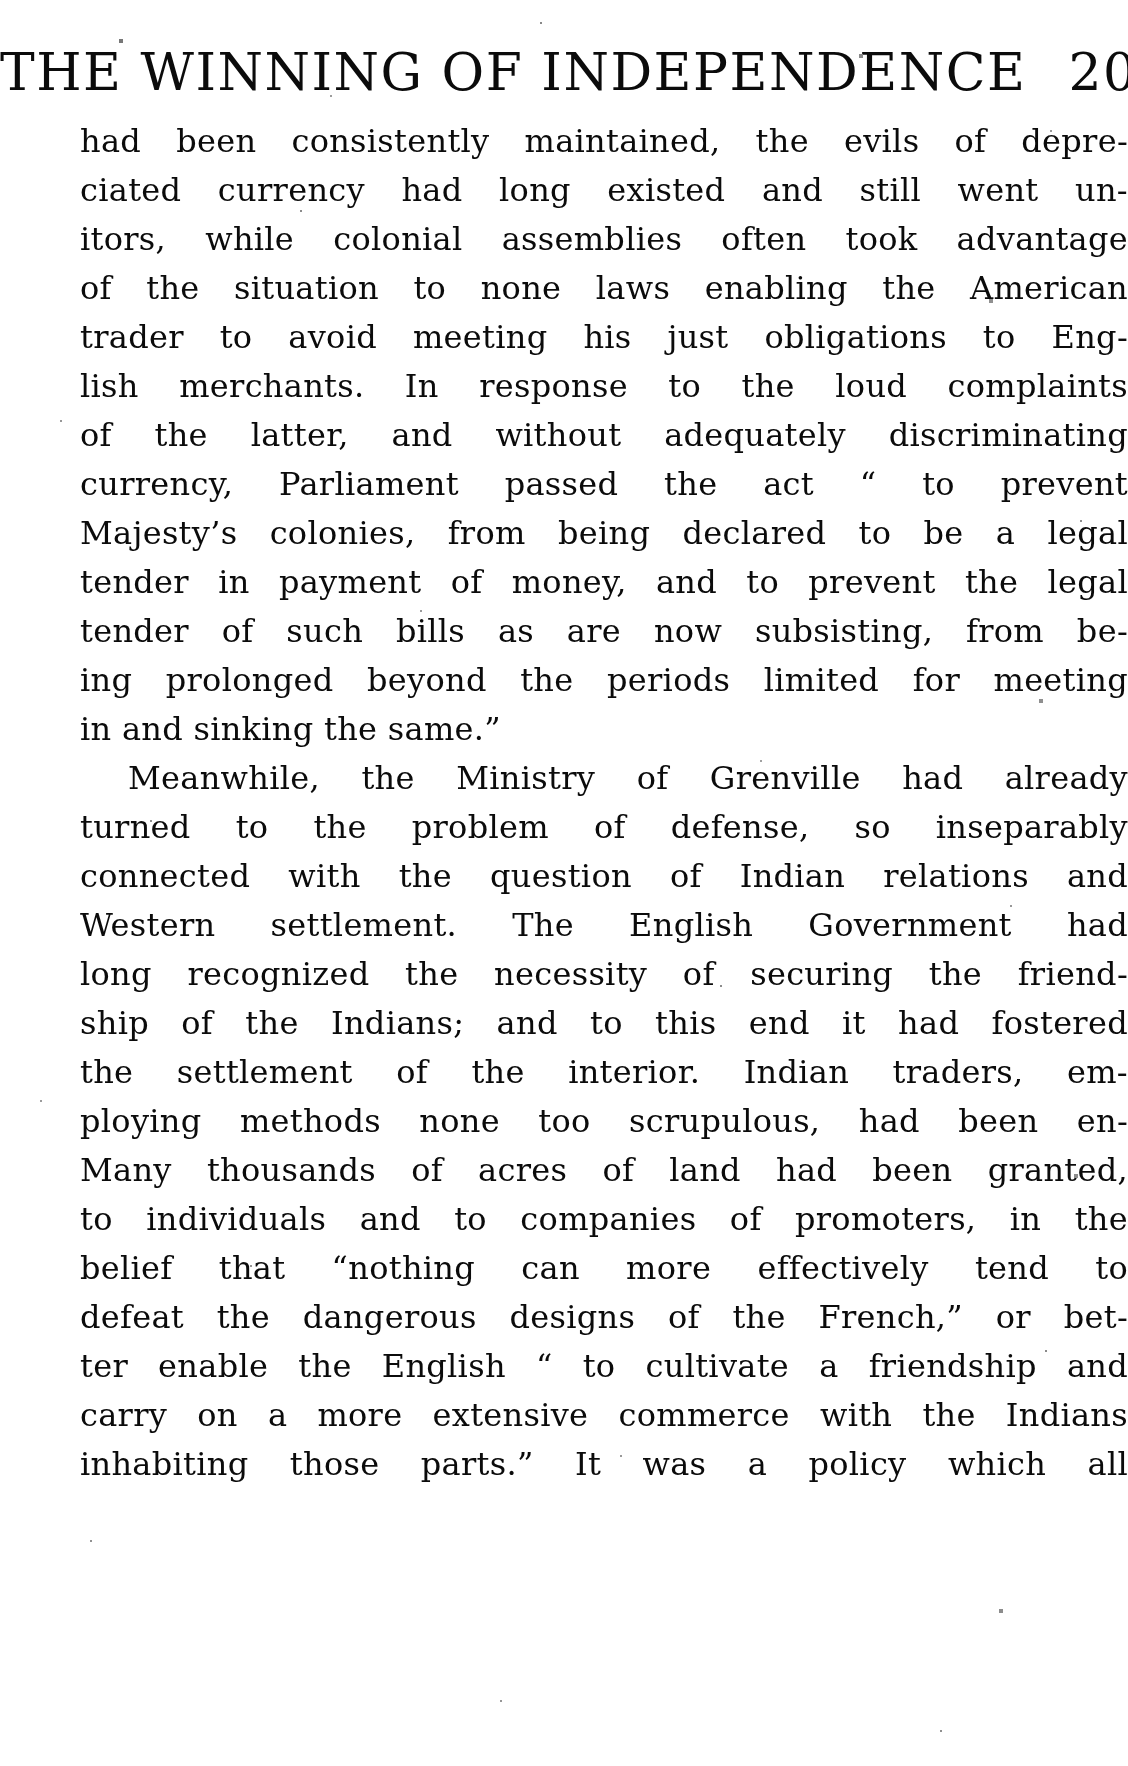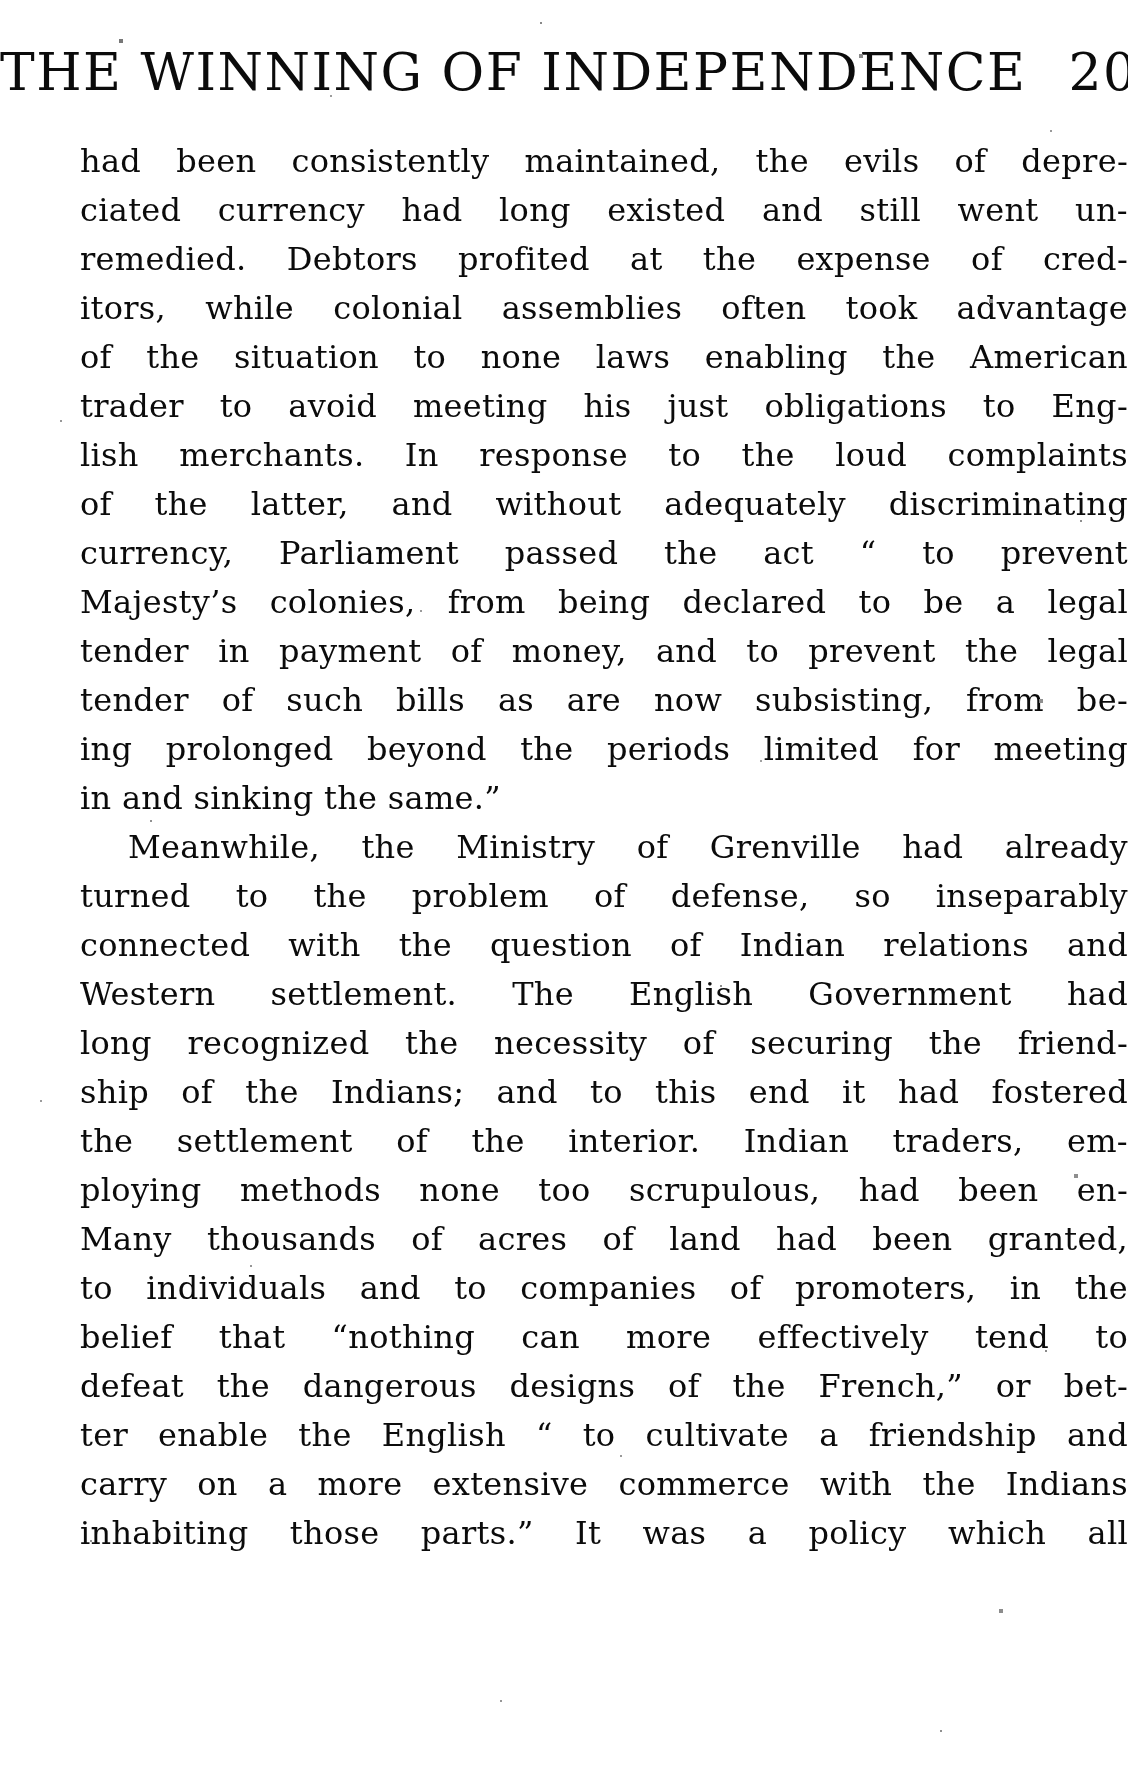--- a/index.html
+++ b/index.html
@@ -35,21 +35,21 @@
     padding-top: 44px;
     text-align: center;
     font-size: 52px;
     letter-spacing: 1.5px;
     white-space: nowrap;
     line-height: 1.1;
   }
   .header .title { display: inline; }
   .header .pagenum { display: inline; margin-left: 42px; }
   .body-block {
-    margin-top: 36px;
+    margin-top: 16px;
     padding-left: 80px;
   }
   .line {
     font-size: 32px;
     line-height: 49px;
     height: 49px;
     white-space: nowrap;
     text-align: left;
     letter-spacing: 0.3px;
   }
@@ -70,21 +70,20 @@
   <div class="speck"></div>
 
   <div class="header">
     <span class="title">THE WINNING OF INDEPENDENCE</span><span class="pagenum">209</span>
   </div>
 
   <div class="body-block">
 
   <div class="line just">had been consistently maintained, the evils of depre-</div>
       <div class="line just">ciated currency had long existed and still went un-</div>
-      <div class="line just">remedied. Debtors profited at the expense of cred-</div>
       <div class="line just">itors, while colonial assemblies often took advantage</div>
       <div class="line just">of the situation to none laws enabling the American</div>
       <div class="line just">trader to avoid meeting his just obligations to Eng-</div>
       <div class="line just">lish merchants. In response to the loud complaints</div>
       <div class="line just">of the latter, and without adequately discriminating</div>
       <div class="line just">currency, Parliament passed the act “ to prevent</div>
       <div class="line just">Majesty’s colonies, from being declared to be a legal</div>
       <div class="line just">tender in payment of money, and to prevent the legal</div>
       <div class="line just">tender of such bills as are now subsisting, from be-</div>
       <div class="line just">ing prolonged beyond the periods limited for meeting</div>

